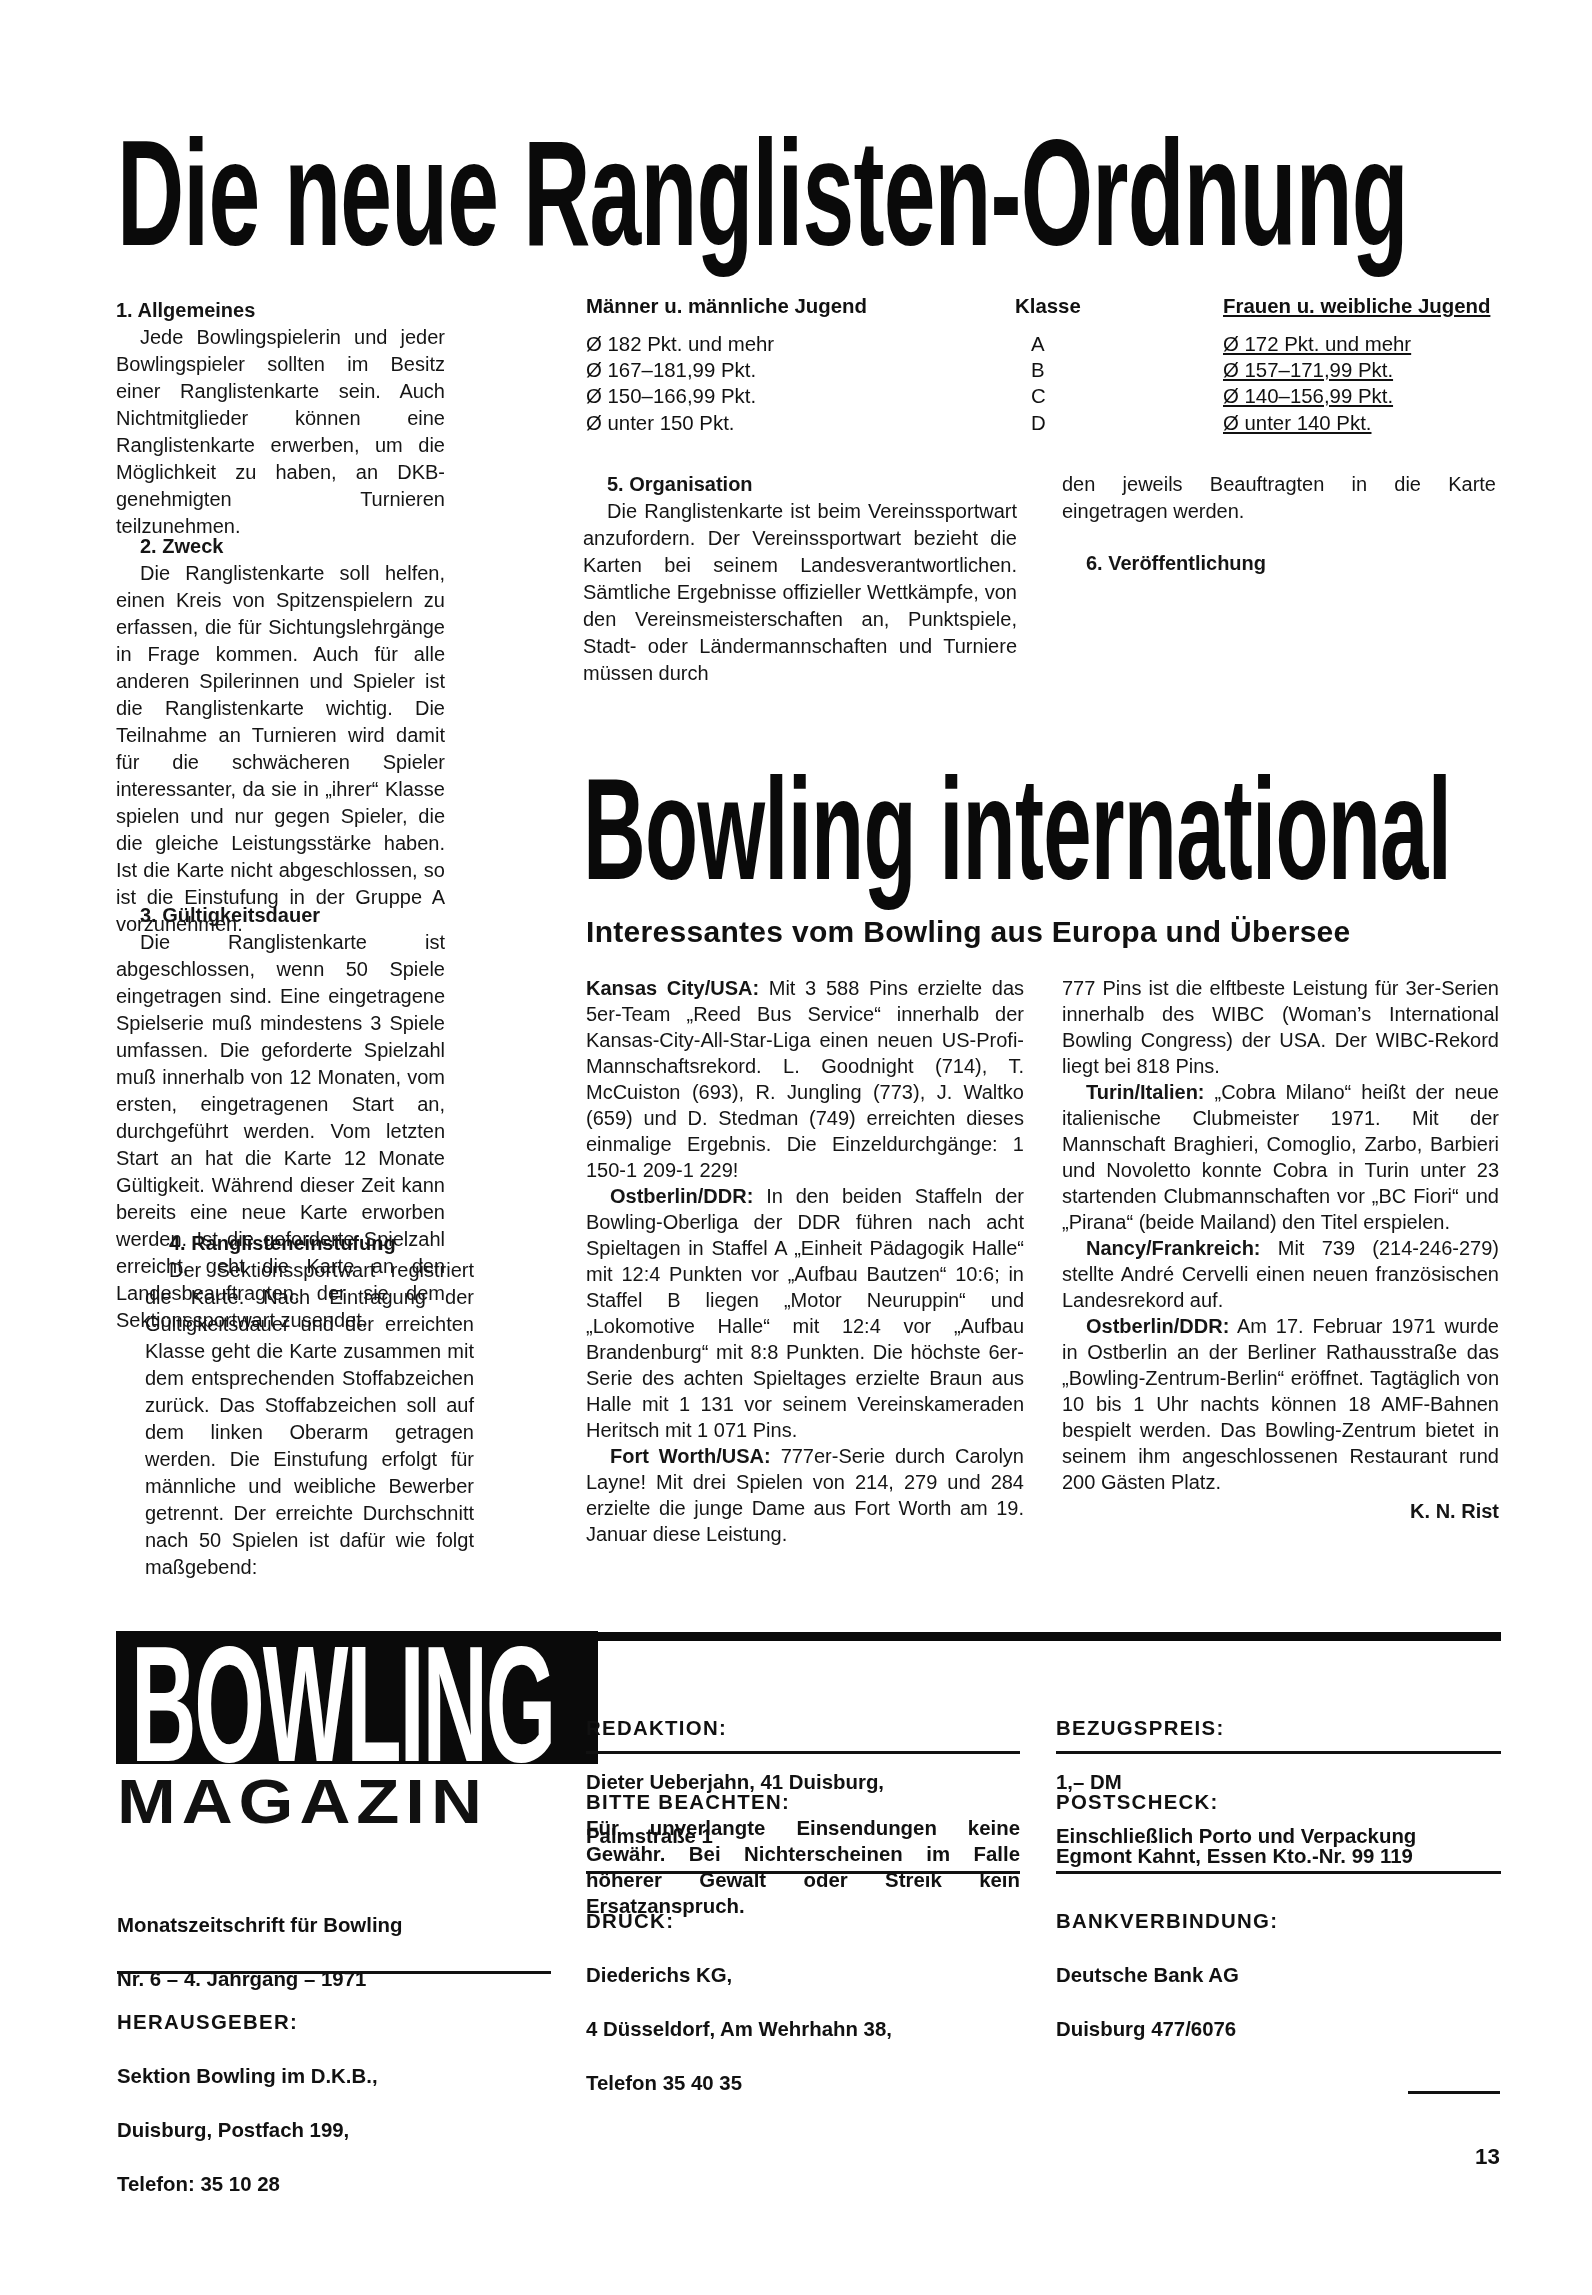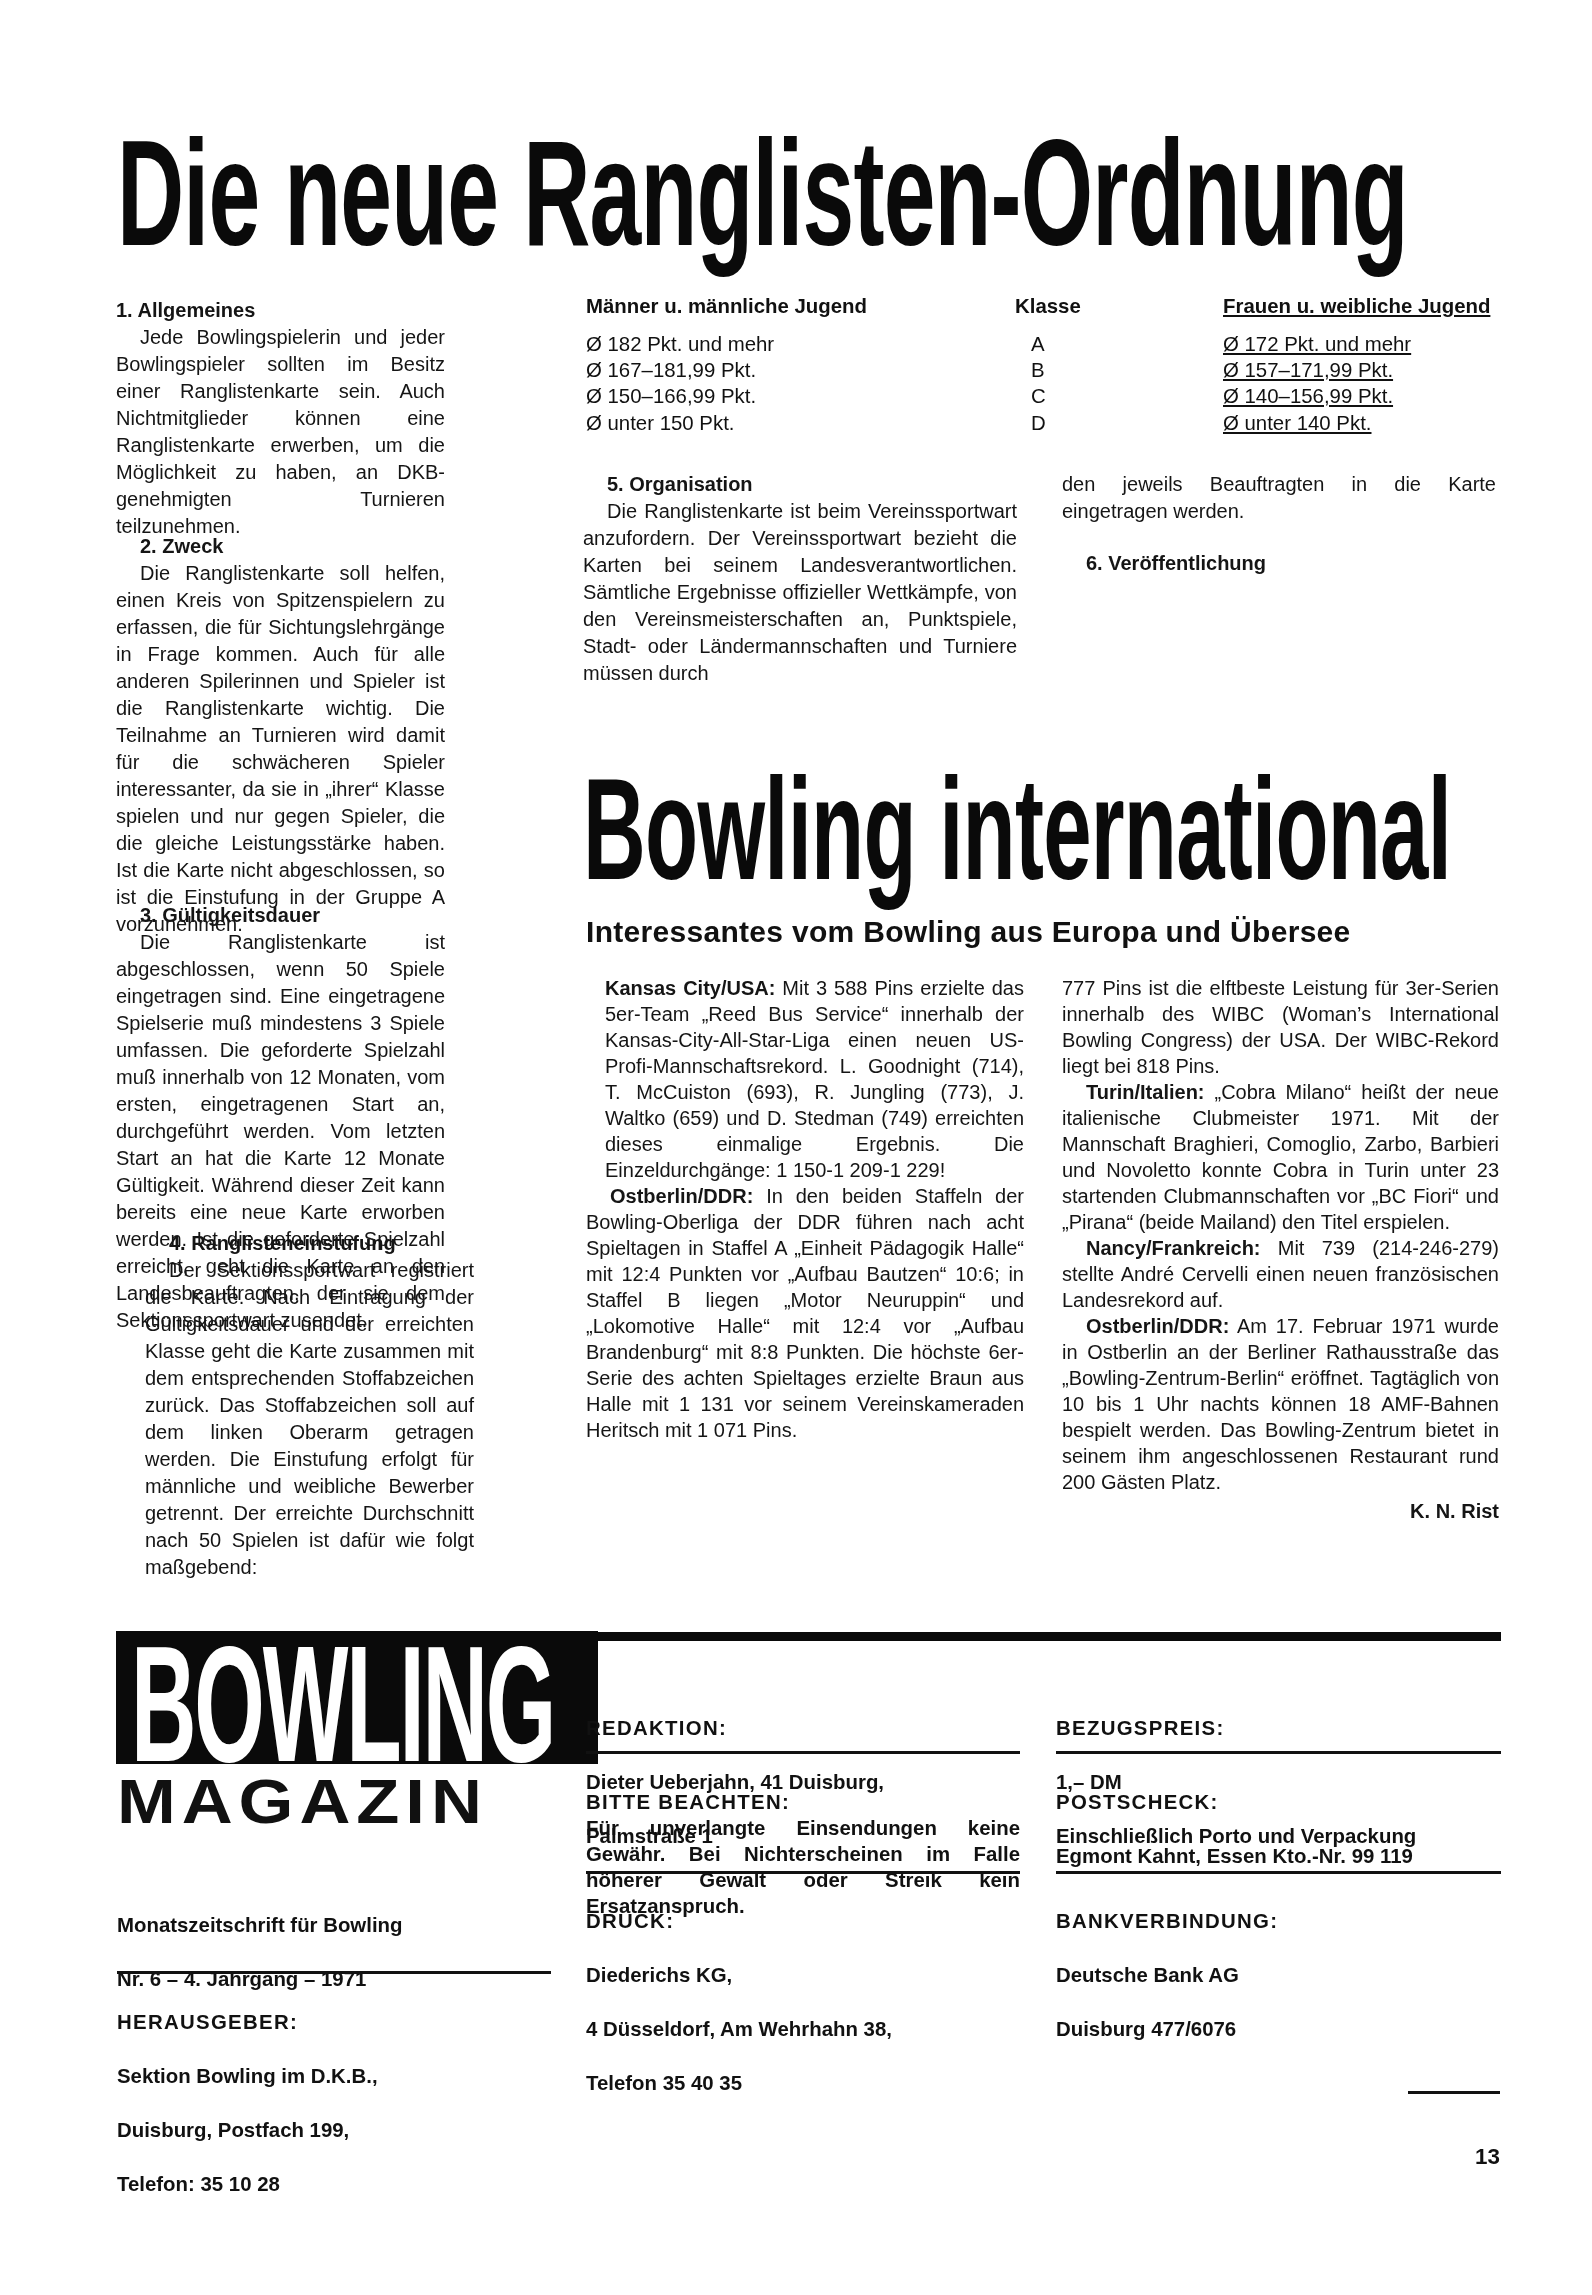--- a/index.html
+++ b/index.html
@@ -36,21 +36,21 @@
   .c-kcell { left: 445px; }
 
   #sec5 { left: 583px; top: 471px; width: 434px; }
   #sec5b { left: 1062px; top: 471px; width: 434px; }
   #sec6 { left: 1062px; top: 550px; width: 434px; }
 
   #subhead { left: 586px; top: 915px; font-size: 30px; font-weight: 700; white-space: nowrap; color: #111; letter-spacing: 0.3px; }
 
   #intl-col1 { left: 586px; top: 975px; width: 438px; line-height: 26px; font-size: 20px; }
   #intl-col2 { left: 1062px; top: 975px; width: 437px; line-height: 26px; font-size: 20px; }
-  #intl-col1 p:first-child { text-indent: 0; margin-left: 19px; }
+  #intl-col1 p:first-child { text-indent: 0; }
   #intl-col2 p:first-child { text-indent: 0; }
   #author { text-align: right; font-weight: 700; margin-top: 2.6px; text-indent: 0; }
 
   
   #rule-top { left: 586px; top: 1632px; width: 915px; height: 8.6px; background: #0a0a0a; }
   #logo-box { left: 116px; top: 1631px; width: 434px; height: 133px; background: #0a0a0a; overflow: hidden; padding-left: 48px; }
   #logo-bowling {
     position: absolute; left: 14.5px; top: -9.2px; color: #fff; font-weight: 700;
     font-size: 165px; line-height: 1; letter-spacing: -4px; white-space: nowrap;
     transform: scaleX(0.55); transform-origin: left top;
@@ -138,20 +138,21 @@
 <div id="sec6" class="col">
   <div class="hd">6. Veröffentlichung</div>
 </div>
 
 <div id="title-intl" class="abs headline">Bowling international</div>
 <div id="subhead" class="abs">Interessantes vom Bowling aus Europa und Übersee</div>
 
 <div id="intl-col1" class="col">
   <p><span class="lead-bold">Kansas City/USA:</span><span> Mit 3 588 Pins erzielte das 5er-Team „Reed Bus Service“ innerhalb der Kansas-City-All-Star-Liga einen neuen US-Profi-Mannschaftsrekord. L. Goodnight (714), T. McCuiston (693), R. Jungling (773), J. Waltko (659) und D. Stedman (749) erreichten dieses einmalige Ergebnis. Die Einzeldurchgänge: 1 150-1 209-1 229!</span></p>
   <p><span class="lead-bold">Ostberlin/DDR:</span><span> In den beiden Staffeln der Bowling-Oberliga der DDR führen nach acht Spieltagen in Staffel A „Einheit Pädagogik Halle“ mit 12:4 Punkten vor „Aufbau Bautzen“ 10:6; in Staffel B liegen „Motor Neuruppin“ und „Lokomotive Halle“ mit 12:4 vor „Aufbau Brandenburg“ mit 8:8 Punkten. Die höchste 6er-Serie des achten Spieltages erzielte Braun aus Halle mit 1 131 vor seinem Vereinskameraden Heritsch mit 1 071 Pins.</span></p>
+  <p><span class="lead-bold">Fort Worth/USA:</span><span> 777er-Serie durch Carolyn Layne! Mit drei Spielen von 214, 279 und 284 erzielte die junge Dame aus Fort Worth am 19. Januar diese Leistung.</span></p>
 </div>
 <div id="intl-col2" class="col">
   <p><span>777 Pins ist die elftbeste Leistung für 3er-Serien innerhalb des WIBC (Woman’s International Bowling Congress) der USA. Der WIBC-Rekord liegt bei 818 Pins.</span></p>
   <p><span class="lead-bold">Turin/Italien:</span><span> „Cobra Milano“ heißt der neue italienische Clubmeister 1971. Mit der Mannschaft Braghieri, Comoglio, Zarbo, Barbieri und Novoletto konnte Cobra in Turin unter 23 startenden Clubmannschaften vor „BC Fiori“ und „Pirana“ (beide Mailand) den Titel erspielen.</span></p>
   <p><span class="lead-bold">Nancy/Frankreich:</span><span> Mit 739 (214-246-279) stellte André Cervelli einen neuen französischen Landesrekord auf.</span></p>
   <p><span class="lead-bold">Ostberlin/DDR:</span><span> Am 17. Februar 1971 wurde in Ostberlin an der Berliner Rathausstraße das „Bowling-Zentrum-Berlin“ eröffnet. Tagtäglich von 10 bis 1 Uhr nachts können 18 AMF-Bahnen bespielt werden. Das Bowling-Zentrum bietet in seinem ihm angeschlossenen Restaurant rund 200 Gästen Platz.</span></p>
   <p id="author">K. N. Rist</p>
 </div>
 
 <div id="rule-top" class="abs"></div>

